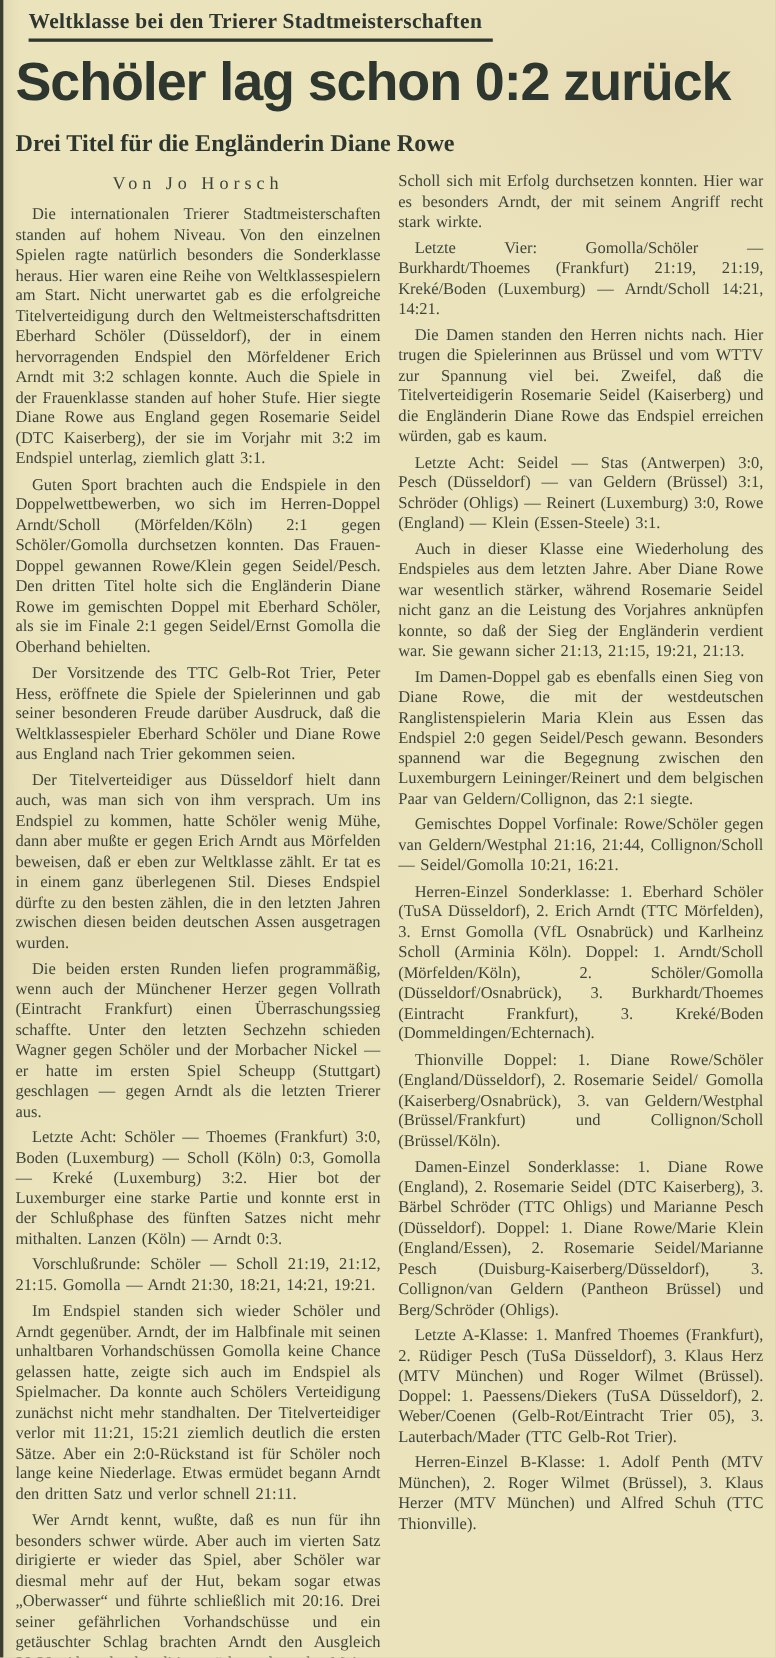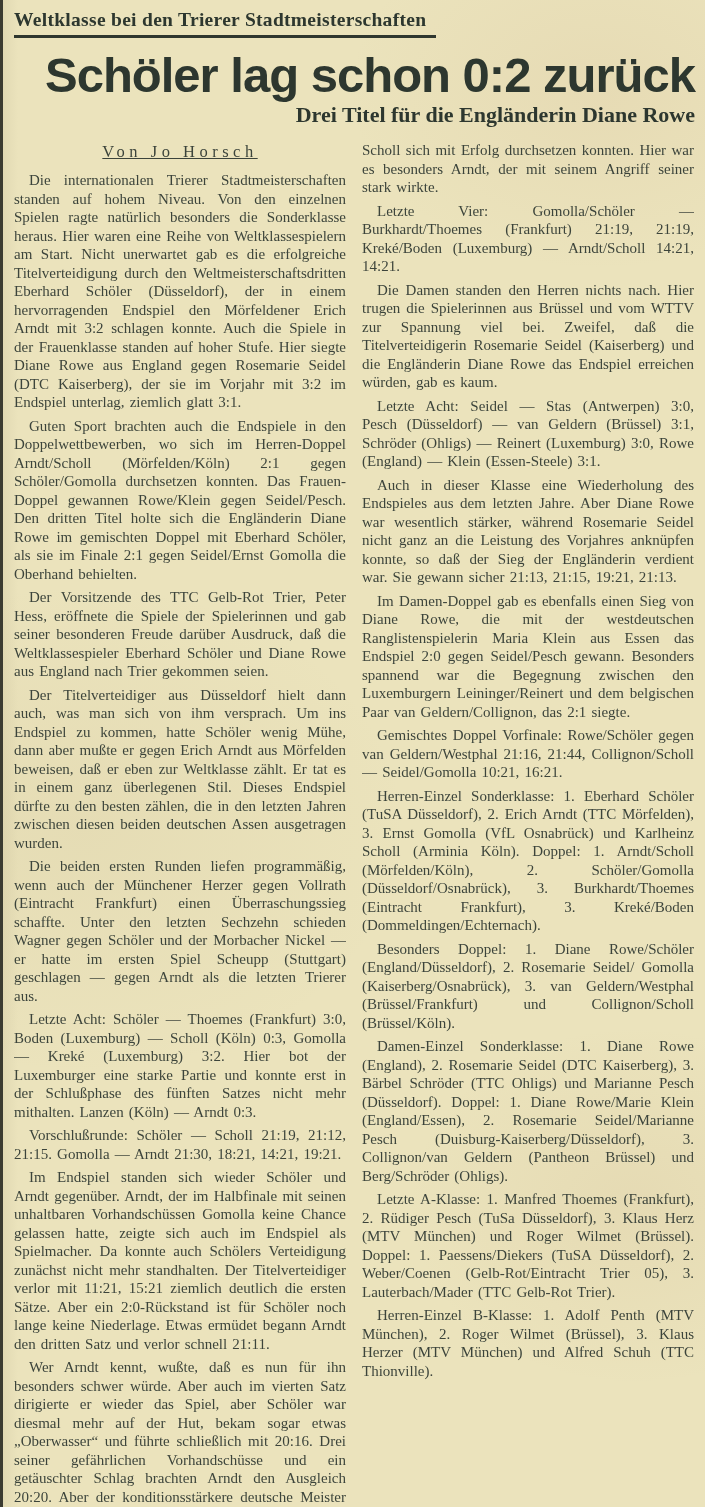--- a/index.html
+++ b/index.html
@@ -30,51 +30,52 @@
     position:absolute;left:0;top:0;bottom:0;width:3px;
     background:#3b3b31;
   }
   .kicker{
     display:inline-block;
     font:700 19.5px/1.25 "Liberation Serif", serif;
     color:var(--headline-ink);
     letter-spacing:0.3px;
     border-bottom:3px solid var(--rule);
     padding:0 10px 3px 0;
+    margin-left:12px;
   }
   .headline{
-    text-align:right;
+    text-align:left;
     font:700 49px/1.05 "Liberation Sans", sans-serif;
     letter-spacing:-1px;
     color:var(--headline-ink);
     margin-top:12px;
   }
   .subhead{
-    text-align:right;
+    text-align:left;
     font:700 22px/1.2 "Liberation Serif", serif;
     color:var(--headline-ink);
+    margin-top:15px;
   }
   .columns{
     display:flex;
     gap:16px;
     margin-top:13px;
   }
   .col{
     width:332px;
     flex:0 0 auto;
     overflow:hidden;
   }
   .byline{
     text-align:center;
     font:400 16.5px/1.2 "Liberation Serif", serif;
     letter-spacing:4.5px;
     color:var(--ink);
     margin:1px 0 9px;
     white-space:nowrap;
-    text-decoration:underline;
   }
   .body-para{
     font:15px/18.5px "Liberation Serif", serif;
     text-align:justify;
     text-indent:15px;
     word-spacing:1.4px;
     margin:0 0 5px;
   }
   .body-para.no-indent{text-indent:0;}
   .body-para b{font-weight:400;}
@@ -96,27 +97,27 @@
         <p class="body-para"><span>Guten Sport brachten auch die Endspiele in den Doppelwettbewerben, wo sich im Herren-Doppel Arndt/Scholl (Mörfelden/Köln) 2:1 gegen Schöler/Gomolla durchsetzen konnten. Das Frauen-Doppel gewannen Rowe/Klein gegen Seidel/Pesch. Den dritten Titel holte sich die Engländerin Diane Rowe im gemischten Doppel mit Eberhard Schöler, als sie im Finale 2:1 gegen Seidel/Ernst Gomolla die Oberhand behielten.</span></p>
         <p class="body-para"><span>Der Vorsitzende des TTC Gelb-Rot Trier, Peter Hess, eröffnete die Spiele der Spielerinnen und gab seiner besonderen Freude darüber Ausdruck, daß die Weltklassespieler Eberhard Schöler und Diane Rowe aus England nach Trier gekommen seien.</span></p>
         <p class="body-para"><span>Der Titelverteidiger aus Düsseldorf hielt dann auch, was man sich von ihm versprach. Um ins Endspiel zu kommen, hatte Schöler wenig Mühe, dann aber mußte er gegen Erich Arndt aus Mörfelden beweisen, daß er eben zur Weltklasse zählt. Er tat es in einem ganz überlegenen Stil. Dieses Endspiel dürfte zu den besten zählen, die in den letzten Jahren zwischen diesen beiden deutschen Assen ausgetragen wurden.</span></p>
         <p class="body-para"><span>Die beiden ersten Runden liefen programmäßig, wenn auch der Münchener Herzer gegen Vollrath (Eintracht Frankfurt) einen Überraschungssieg schaffte. Unter den letzten Sechzehn schieden Wagner gegen Schöler und der Morbacher Nickel — er hatte im ersten Spiel Scheupp (Stuttgart) geschlagen — gegen Arndt als die letzten Trierer aus.</span></p>
         <p class="body-para"><b>Letzte Acht:</b><span> Schöler — Thoemes (Frankfurt) 3:0, Boden (Luxemburg) — Scholl (Köln) 0:3, Gomolla — Kreké (Luxemburg) 3:2. Hier bot der Luxemburger eine starke Partie und konnte erst in der Schlußphase des fünften Satzes nicht mehr mithalten. Lanzen (Köln) — Arndt 0:3.</span></p>
         <p class="body-para"><b>Vorschlußrunde:</b><span> Schöler — Scholl 21:19, 21:12, 21:15. Gomolla — Arndt 21:30, 18:21, 14:21, 19:21.</span></p>
         <p class="body-para"><span>Im Endspiel standen sich wieder Schöler und Arndt gegenüber. Arndt, der im Halbfinale mit seinen unhaltbaren Vorhandschüssen Gomolla keine Chance gelassen hatte, zeigte sich auch im Endspiel als Spielmacher. Da konnte auch Schölers Verteidigung zunächst nicht mehr standhalten. Der Titelverteidiger verlor mit 11:21, 15:21 ziemlich deutlich die ersten Sätze. Aber ein 2:0-Rückstand ist für Schöler noch lange keine Niederlage. Etwas ermüdet begann Arndt den dritten Satz und verlor schnell 21:11.</span></p>
         <p class="body-para"><span>Wer Arndt kennt, wußte, daß es nun für ihn besonders schwer würde. Aber auch im vierten Satz dirigierte er wieder das Spiel, aber Schöler war diesmal mehr auf der Hut, bekam sogar etwas „Oberwasser“ und führte schließlich mit 20:16. Drei seiner gefährlichen Vorhandschüsse und ein getäuschter Schlag brachten Arndt den Ausgleich 20:20. Aber der konditionsstärkere deutsche Meister gewann doch noch in der Verlängerung. Auch im Entscheidungssatz sah man gleichwertige Leistungen. Erst im letzten Drittel des Satzes hatte Schöler alle Fäden in der Hand und gewann 21:16.</span></p>
       </div>
     <div class="col" id="right-col">
-        <p class="body-para no-indent"><span>Scholl sich mit Erfolg durchsetzen konnten. Hier war es besonders Arndt, der mit seinem Angriff seiner stark wirkte.</span></p>
+        <p class="body-para no-indent"><span>Scholl sich mit Erfolg durchsetzen konnten. Hier war es besonders Arndt, der mit seinem Angriff recht stark wirkte.</span></p>
         <p class="body-para"><b>Letzte Vier:</b><span> Gomolla/Schöler — Burkhardt/Thoemes (Frankfurt) 21:19, 21:19, Kreké/Boden (Luxemburg) — Arndt/Scholl 14:21, 14:21.</span></p>
         <p class="body-para"><span>Die Damen standen den Herren nichts nach. Hier trugen die Spielerinnen aus Brüssel und vom WTTV zur Spannung viel bei. Zweifel, daß die Titelverteidigerin Rosemarie Seidel (Kaiserberg) und die Engländerin Diane Rowe das Endspiel erreichen würden, gab es kaum.</span></p>
         <p class="body-para"><b>Letzte Acht:</b><span> Seidel — Stas (Antwerpen) 3:0, Pesch (Düsseldorf) — van Geldern (Brüssel) 3:1, Schröder (Ohligs) — Reinert (Luxemburg) 3:0, Rowe (England) — Klein (Essen-Steele) 3:1.</span></p>
         <p class="body-para"><span>Auch in dieser Klasse eine Wiederholung des Endspieles aus dem letzten Jahre. Aber Diane Rowe war wesentlich stärker, während Rosemarie Seidel nicht ganz an die Leistung des Vorjahres anknüpfen konnte, so daß der Sieg der Engländerin verdient war. Sie gewann sicher 21:13, 21:15, 19:21, 21:13.</span></p>
         <p class="body-para"><span>Im Damen-Doppel gab es ebenfalls einen Sieg von Diane Rowe, die mit der westdeutschen Ranglistenspielerin Maria Klein aus Essen das Endspiel 2:0 gegen Seidel/Pesch gewann. Besonders spannend war die Begegnung zwischen den Luxemburgern Leininger/Reinert und dem belgischen Paar van Geldern/Collignon, das 2:1 siegte.</span></p>
         <p class="body-para"><b>Gemischtes Doppel Vorfinale:</b><span> Rowe/Schöler gegen van Geldern/Westphal 21:16, 21:44, Collignon/Scholl — Seidel/Gomolla 10:21, 16:21.</span></p>
         <p class="body-para"><b>Herren-Einzel Sonderklasse:</b><span> 1. Eberhard Schöler (TuSA Düsseldorf), 2. Erich Arndt (TTC Mörfelden), 3. Ernst Gomolla (VfL Osnabrück) und Karlheinz Scholl (Arminia Köln). </span><b>Doppel:</b><span> 1. Arndt/Scholl (Mörfelden/Köln), 2. Schöler/Gomolla (Düsseldorf/Osnabrück), 3. Burkhardt/Thoemes (Eintracht Frankfurt), 3. Kreké/Boden (Dommeldingen/Echternach).</span></p>
-        <p class="body-para"><b>Besonders Doppel:</b><span> 1. Diane Rowe/Schöler (England/Düsseldorf), 2. Rosemarie Seidel/ Gomolla (Kaiserberg/Osnabrück), 3. van Geldern/Westphal (Brüssel/Frankfurt) und Collignon/Scholl (Brüssel/Köln).</span></p>
+        <p class="body-para"><b>Thionville Doppel:</b><span> 1. Diane Rowe/Schöler (England/Düsseldorf), 2. Rosemarie Seidel/ Gomolla (Kaiserberg/Osnabrück), 3. van Geldern/Westphal (Brüssel/Frankfurt) und Collignon/Scholl (Brüssel/Köln).</span></p>
         <p class="body-para"><b>Damen-Einzel Sonderklasse:</b><span> 1. Diane Rowe (England), 2. Rosemarie Seidel (DTC Kaiserberg), 3. Bärbel Schröder (TTC Ohligs) und Marianne Pesch (Düsseldorf). </span><b>Doppel:</b><span> 1. Diane Rowe/Marie Klein (England/Essen), 2. Rosemarie Seidel/Marianne Pesch (Duisburg-Kaiserberg/Düsseldorf), 3. Collignon/van Geldern (Pantheon Brüssel) und Berg/Schröder (Ohligs).</span></p>
         <p class="body-para"><b>Letzte A-Klasse:</b><span> 1. Manfred Thoemes (Frankfurt), 2. Rüdiger Pesch (TuSa Düsseldorf), 3. Klaus Herz (MTV München) und Roger Wilmet (Brüssel). </span><b>Doppel:</b><span> 1. Paessens/Diekers (TuSA Düsseldorf), 2. Weber/Coenen (Gelb-Rot/Eintracht Trier 05), 3. Lauterbach/Mader (TTC Gelb-Rot Trier).</span></p>
         <p class="body-para"><b>Herren-Einzel B-Klasse:</b><span> 1. Adolf Penth (MTV München), 2. Roger Wilmet (Brüssel), 3. Klaus Herzer (MTV München) und Alfred Schuh (TTC Thionville).</span></p>
       </div>
   </div>
 </div>
 
 </body></html>

